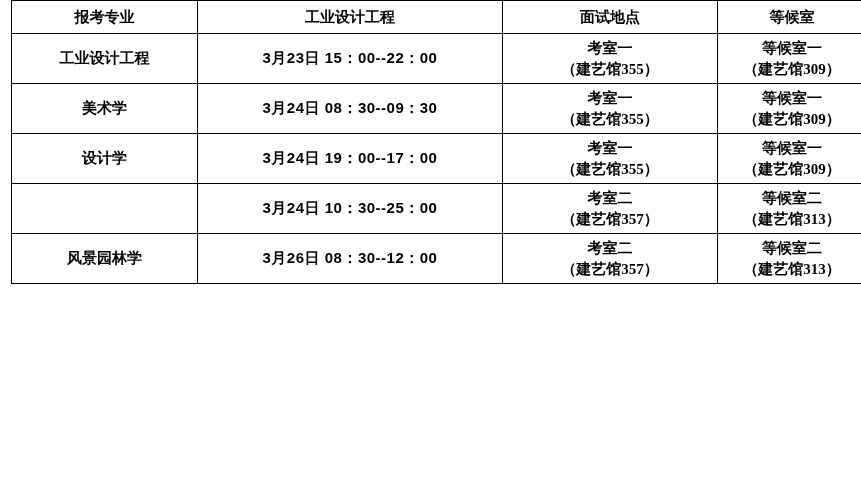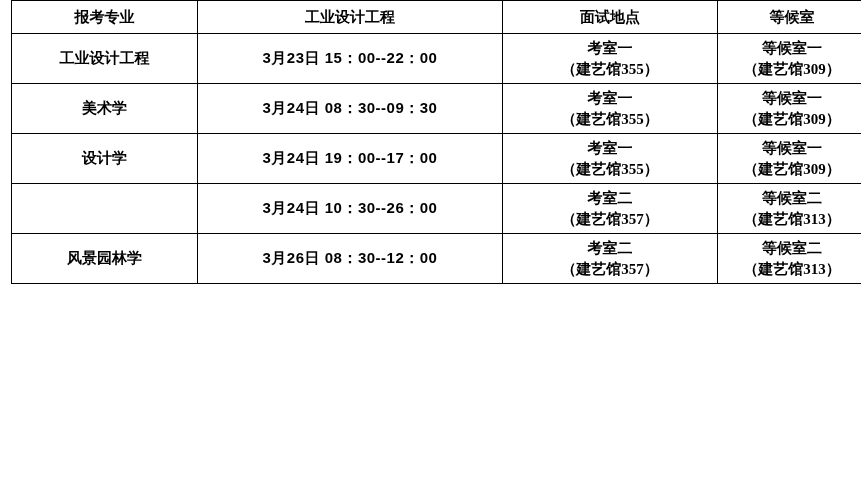--- a/index.html
+++ b/index.html
@@ -137,21 +137,21 @@
           <span class="cell-stack">
             <span class="line">等候室一</span>
             <span class="line">（建艺馆309）</span>
           </span>
         </td>
       </tr>
 
 
       <tr>
         <td class="major-cell empty-cell"></td>
-        <td class="time-cell">3月24日 10：30--26：00</td>
+        <td class="time-cell">3月24日 10：30--25：00</td>
         <td>
           <span class="cell-stack">
             <span class="line">考室二</span>
             <span class="line">（建艺馆357）</span>
           </span>
         </td>
         <td>
           <span class="cell-stack">
             <span class="line">等候室二</span>
             <span class="line">（建艺馆313）</span>

